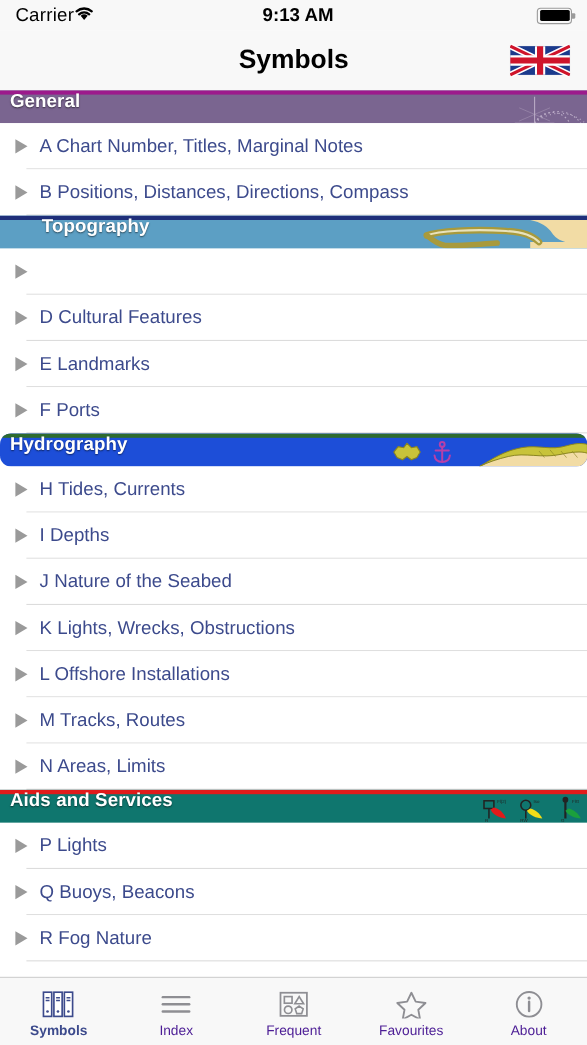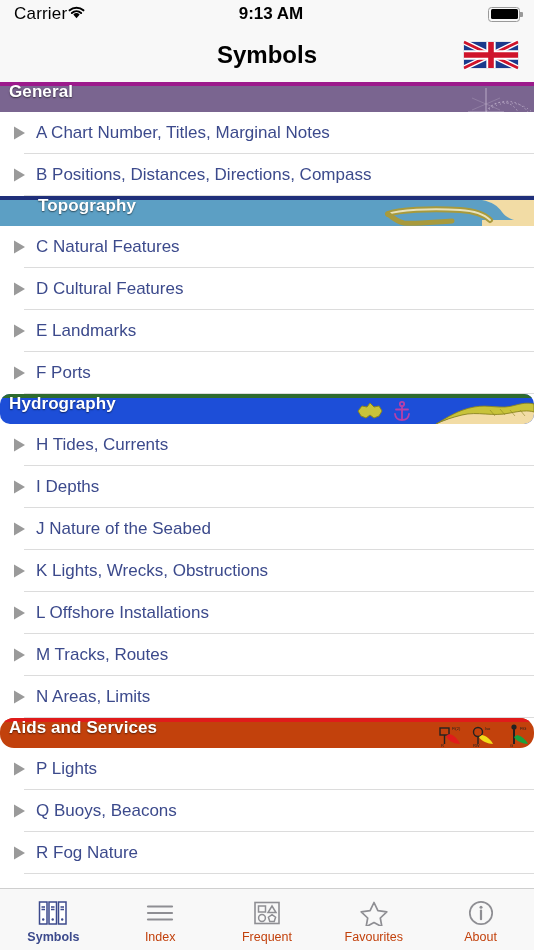--- a/index.html
+++ b/index.html
@@ -117,21 +117,21 @@
     border-top: 1px solid #cfcfcf;
     display: flex; align-items: stretch;
   }
   .tab {
     flex: 1 1 0; display: flex; flex-direction: column;
     align-items: center; justify-content: center; gap: 3px;
     cursor: pointer; padding-top: 3px;
   }
   .tab-icon { height: 28px; display: flex; align-items: center; justify-content: center; }
   .tab-icon svg { display: block; }
-  .tab-label { font-size: 12.5px; color: #c2410c; }
+  .tab-label { font-size: 12.5px; color: #4c1d95; }
   .tab.active .tab-label { color: #3c4a8c; font-weight: bold; }
 </style>
 </head>
 <body>
 
 <div id="app">
 
   <div class="statusbar">
     <div class="sb-left">
       <span class="sb-carrier">Carrier</span>
@@ -212,21 +212,20 @@
     </svg>
         </div>
         <div class="section-title">Topography</div>
       </div>
       <div class="row">
         <span class="arrow">
           <svg width="15" height="16" viewBox="0 0 15 16">
     <path d="M2 1.5 L13 8 L2 14.5 Z" fill="#9a9a9a"></path>
   </svg>
         </span>
-        <span class="row-label" style="color:#3c4a8c">C Natural Features</span>
       </div>
       <div class="row">
         <span class="arrow">
           <svg width="15" height="16" viewBox="0 0 15 16">
     <path d="M2 1.5 L13 8 L2 14.5 Z" fill="#9a9a9a"></path>
   </svg>
         </span>
         <span class="row-label" style="color:#3c4a8c">D Cultural Features</span>
       </div>
       <div class="row">
@@ -321,21 +320,21 @@
         <span class="row-label" style="color:#3c4a8c">M Tracks, Routes</span>
       </div>
       <div class="row last">
         <span class="arrow">
           <svg width="15" height="16" viewBox="0 0 15 16">
     <path d="M2 1.5 L13 8 L2 14.5 Z" fill="#9a9a9a"></path>
   </svg>
         </span>
         <span class="row-label" style="color:#3c4a8c">N Areas, Limits</span>
       </div>
-      <div class="section-header" style="background: #c2410c; border-radius: 14px;">
+      <div class="section-header" style="background: #0f766e;">
         <div class="topline" style="background:#e01b1b"></div>
         <div class="section-art">
           <svg viewBox="0 0 104 26" width="104">
 
       <g>
         <rect x="10" y="6" width="9" height="7" fill="none" stroke="#222" stroke-width="1.4"></rect>
         <path d="M14.5 13 L14.5 22" stroke="#222" stroke-width="1.4"></path>
         <path d="M19 12 C24 13 28 17 30 22 C25 22 18 19 16 14 Z" fill="#e01b1b"></path>
         <text x="22" y="8" font-size="4" fill="#222" font-family="sans-serif">Fl(2)</text>
         <text x="11" y="25" font-size="4" fill="#222" font-family="sans-serif">R</text>

